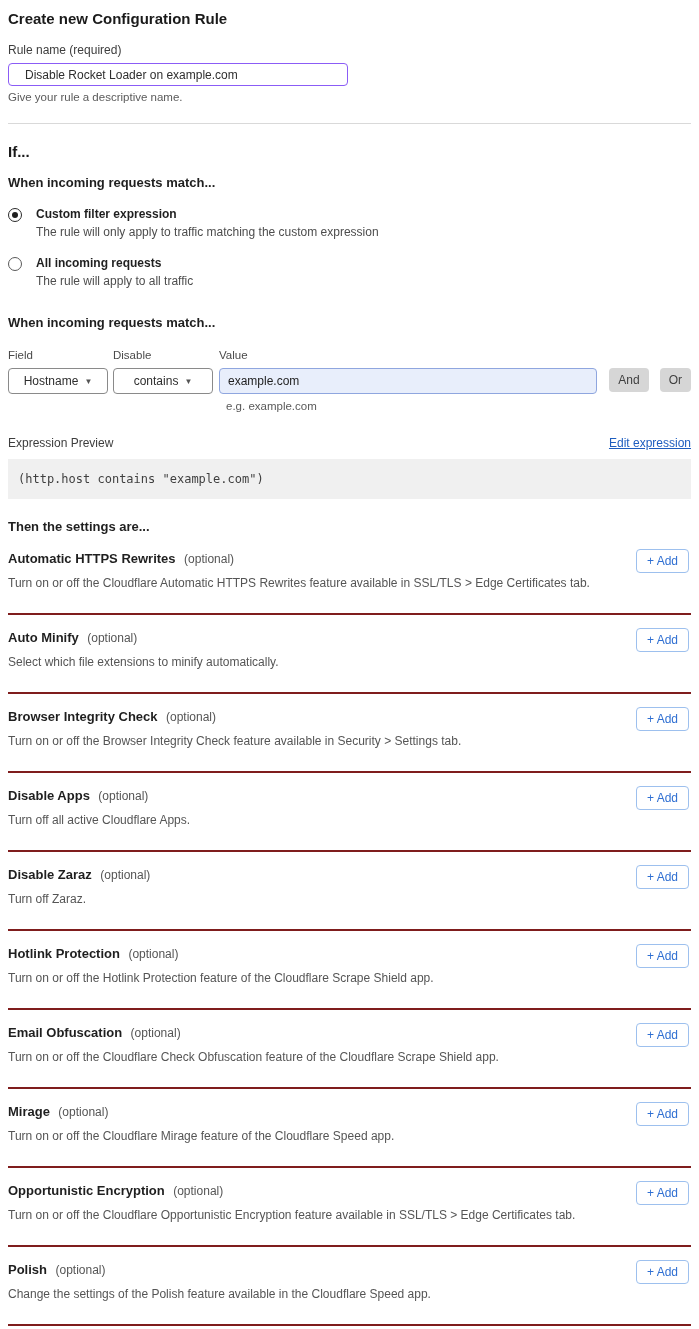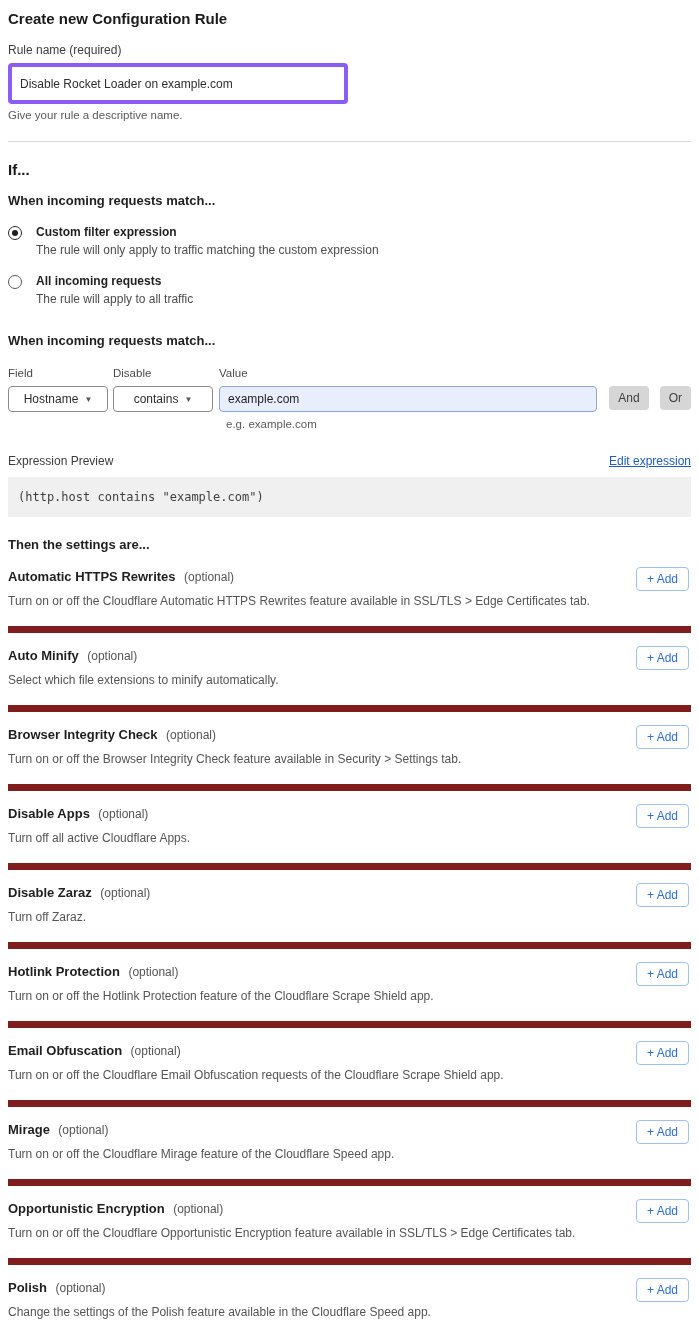--- a/index.html
+++ b/index.html
@@ -9,23 +9,23 @@
     font-family:"Liberation Sans","DejaVu Sans",sans-serif;
     color:#333;
     -webkit-font-smoothing:antialiased;
   }
   .page { padding:8px 8px 24px 8px; }
 
   .page-title { font-size:15px; font-weight:bold; color:#1a1a1a; margin:2px 0 16px 0; }
 
   .field-label { font-size:12px; color:#3d3d3d; margin-bottom:6px; }
   .rule-name-input {
-    width:340px; height:41px;
-    border:4px solid #8b5cf6; border-radius:4px;
-    padding:0 8px; font-size:12px; color:#2e2e2e;
+    width:340px; height:23px;
+    border:1px solid #8b5cf6; border-radius:4px;
+    padding:0 16px; font-size:12px; color:#2e2e2e;
     font-family:"Liberation Sans","DejaVu Sans",sans-serif;
     outline:none; background:#fff;
   }
   .help-text { font-size:11.5px; color:#5a5a5a; margin-top:5px; }
 
   .section-divider { border:none; border-top:1px solid #d9d9d9; margin:20px 0 0 0; }
 
   .if-heading { font-size:15px; font-weight:bold; color:#1a1a1a; margin:19px 0 0 0; }
   .bold-sub { font-size:13px; font-weight:bold; color:#1f1f1f; margin:22px 0 0 0; }
 
@@ -78,21 +78,21 @@
   .code-block {
     margin-top:9px; background:#f0f0f0; padding:13px 10px;
     font-family:"DejaVu Sans Mono","Liberation Mono",monospace;
     font-size:12px; color:#3f3f3f; white-space:pre;
   }
 
   .settings-heading { font-size:13px; font-weight:bold; color:#1f1f1f; margin:20px 0 2px 0; }
 
   .setting-row {
     position:relative; height:79px; padding-top:13px;
-    border-bottom:7px solid #7f1d1d;
+    border-bottom:2px solid #7f1d1d;
   }
   .setting-title { font-size:13px; font-weight:bold; color:#1f1f1f; display:inline; }
   .optional-tag { font-size:12px; font-weight:normal; color:#555; margin-left:4px; display:inline; }
   .setting-desc { font-size:12px; color:#555; margin-top:9px; }
   .add-btn {
     position:absolute; right:2px; top:13px;
     background:#fff; border:1px solid #9dc0ee; border-radius:4px;
     color:#2f6fd2; font-size:12px; padding:4px 10px; cursor:pointer;
     font-family:"Liberation Sans","DejaVu Sans",sans-serif;
   }
@@ -205,21 +205,21 @@
       <div class="setting-row">
         <span class="setting-title">Hotlink Protection</span>
         <span class="optional-tag">(optional)</span>
         <div class="setting-desc">Turn on or off the Hotlink Protection feature of the Cloudflare Scrape Shield app.</div>
         <button class="add-btn">+ Add</button>
       </div>
 
       <div class="setting-row">
         <span class="setting-title">Email Obfuscation</span>
         <span class="optional-tag">(optional)</span>
-        <div class="setting-desc">Turn on or off the Cloudflare Email Obfuscation requests of the Cloudflare Scrape Shield app.</div>
+        <div class="setting-desc">Turn on or off the Cloudflare Check Obfuscation feature of the Cloudflare Scrape Shield app.</div>
         <button class="add-btn">+ Add</button>
       </div>
 
       <div class="setting-row">
         <span class="setting-title">Mirage</span>
         <span class="optional-tag">(optional)</span>
         <div class="setting-desc">Turn on or off the Cloudflare Mirage feature of the Cloudflare Speed app.</div>
         <button class="add-btn">+ Add</button>
       </div>
 

